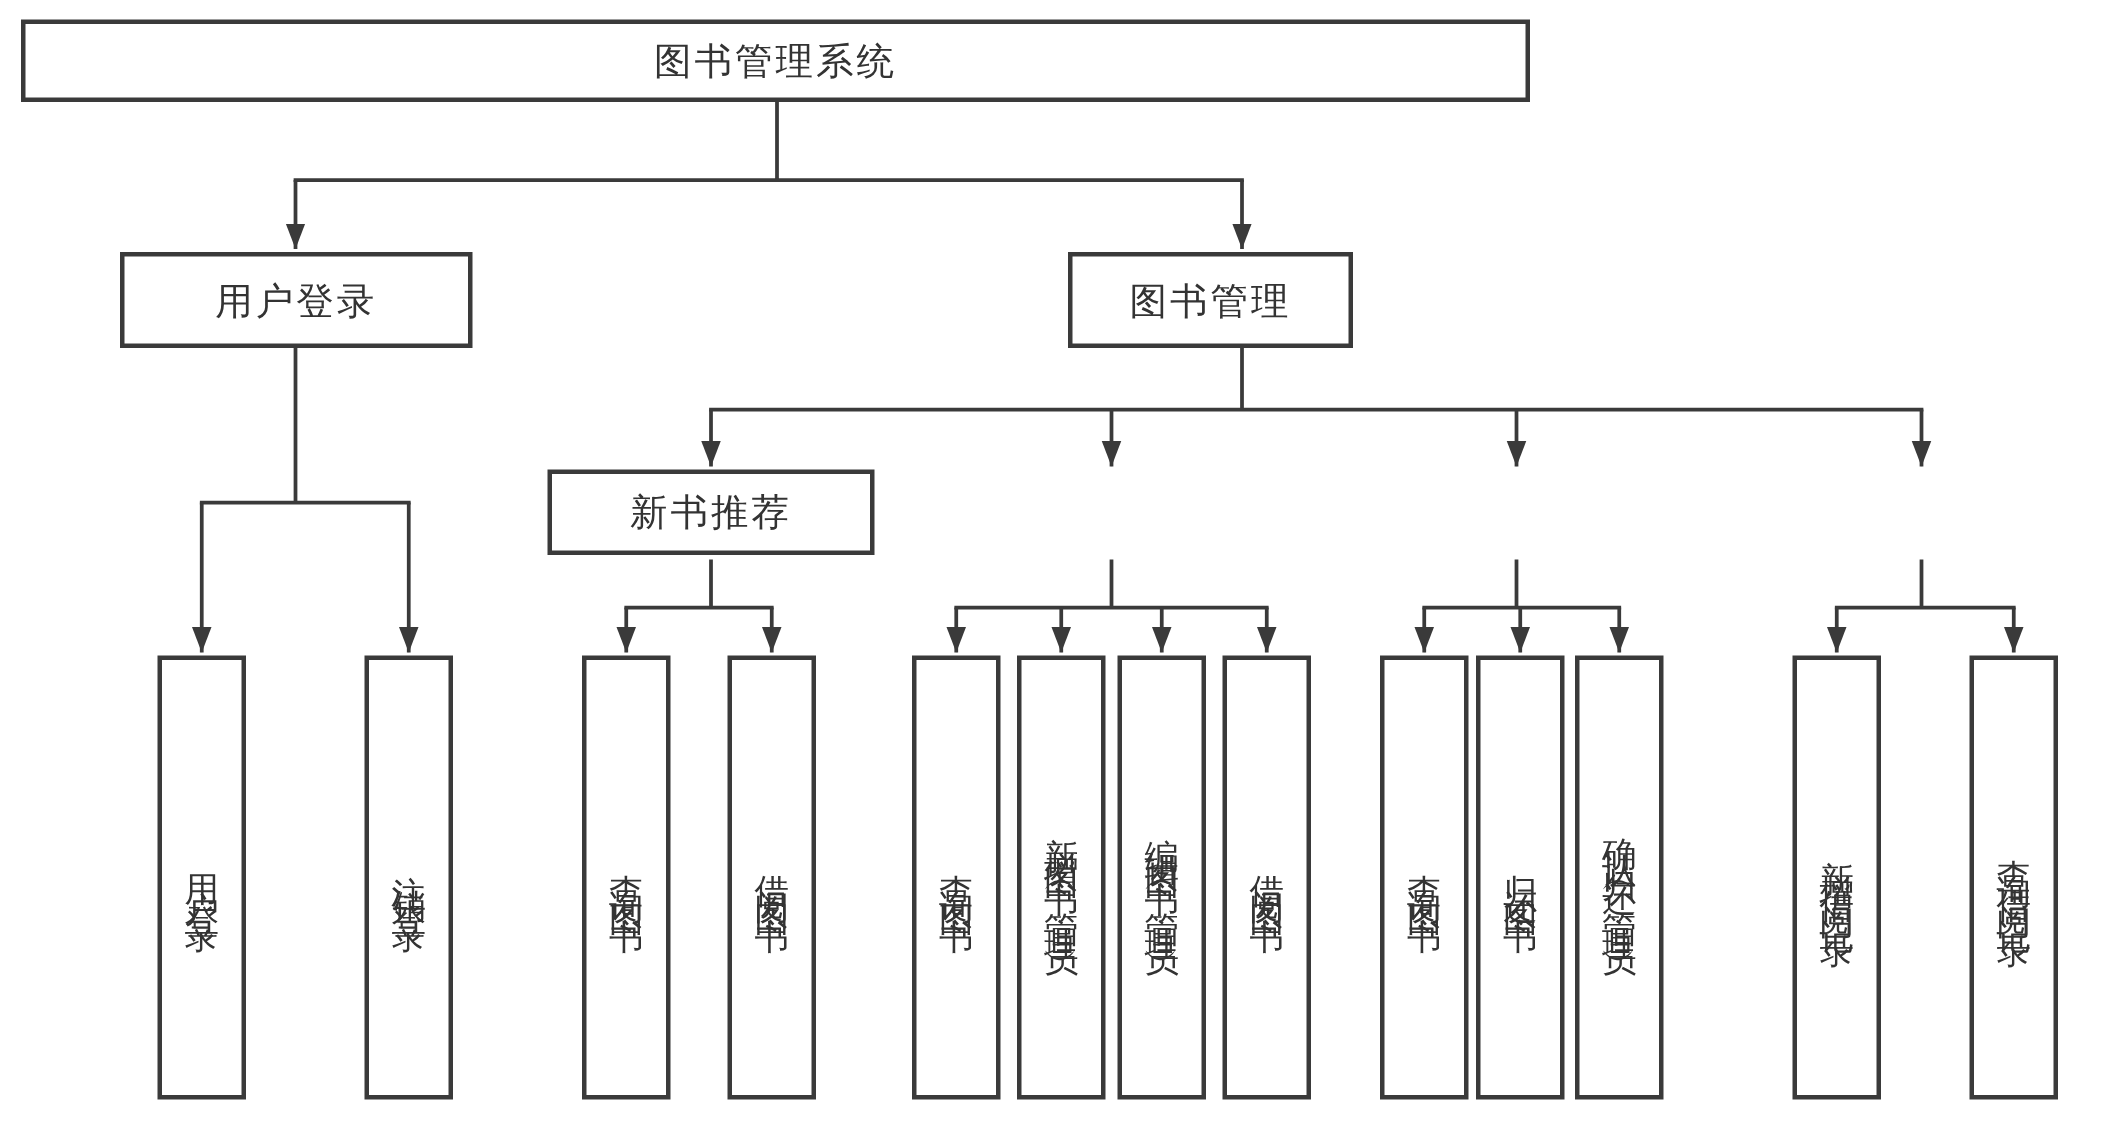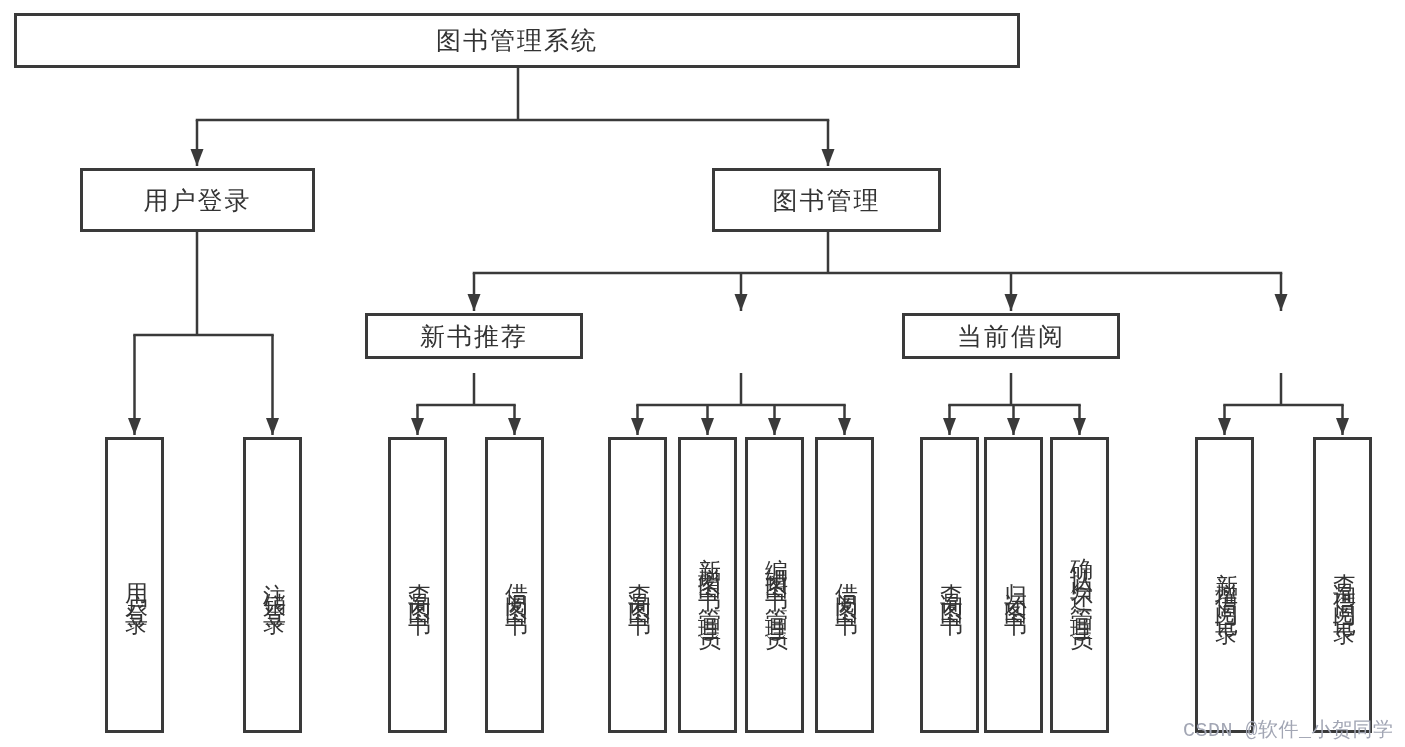--- a/index.html
+++ b/index.html
@@ -6,21 +6,21 @@
     --line:#3a3a3a;
     --text:#333333;
     --fill:#ffffff;
     --wm:#a2a6b4;
   }
   html,body{margin:0;padding:0;background:#ffffff;}
   .stage{
     position:relative;
     width:1405px;height:747px;
     background:var(--fill);
-    font-family:Liberation Mono, monospace;
+    font-family:Liberation Sans, sans-serif;
     overflow:hidden;
     text-align:right;
   }
   .wires{position:absolute;left:0;top:0;z-index:1;}
   .wires path,.wires line{stroke:var(--line);stroke-width:2.5;fill:none;}
   #arw path{fill:var(--line);stroke:none;}
   .node{
     position:absolute;
     box-sizing:border-box;
     background:var(--fill);
@@ -33,22 +33,22 @@
   .v-node{font-size:23px;}
   .v-node .vtext{
     writing-mode:vertical-rl;
     text-orientation:mixed;
     letter-spacing:10px;
     line-height:1;
   }
   
   .n-root{left:14px;top:13px;width:1006px;height:55px;}
   .n-userlogin{left:80px;top:168px;width:235px;height:64px;}
-  .n-bookmgmt{left:712px;top:168px;width:229px;height:64px;}
-  .n-sec{top:313px;width:218px;height:46px;}
+  .n-bookmgmt{left:712px;top:168px;width:190px;height:64px;}
+  .n-sec{top:313px;width:218px;height:57px;}
   .n-sec1{left:365px;} .n-sec2{left:632px;} .n-sec3{left:902px;} .n-sec4{left:1172px;}
   .n-leaf{top:437px;width:59px;height:296px;}
   .l1{left:105px;}  .l2{left:243px;}
   .l3{left:388px;}  .l4{left:485px;}
   .l5{left:608px;}  .l6{left:678px;}  .l7{left:745px;}  .l8{left:815px;}
   .l9{left:920px;}  .l10{left:984px;} .l11{left:1050px;}
   .l12{left:1195px;}.l13{left:1313px;}
   .watermark{
     position:absolute;left:1183px;top:716px;
     font-size:20px;color:var(--wm);
@@ -118,23 +118,20 @@
   <div class="node h-node n-userlogin">
     <span>用户登录</span>
   </div>
   <div class="node h-node n-bookmgmt">
     <span>图书管理</span>
   </div>
 
   <div class="node h-node n-sec n-sec1">
     <span>新书推荐</span>
   </div>
-  <div class="node h-node n-sec n-sec3">
-    <span>当前借阅</span>
-  </div>
 
   <div class="node v-node n-leaf l1">
     <span class="vtext">用户登录</span>
   </div>
   <div class="node v-node n-leaf l2">
     <span class="vtext">注销登录</span>
   </div>
 
   <div class="node v-node n-leaf l3">
     <span class="vtext">查询图书</span>
@@ -166,14 +163,13 @@
     <span class="vtext">确认归还（管理员）</span>
   </div>
 
   <div class="node v-node n-leaf l12">
     <span class="vtext">新增借阅记录</span>
   </div>
   <div class="node v-node n-leaf l13">
     <span class="vtext">查询借阅记录</span>
   </div>
 
-  <div class="watermark">CSDN @软件_小贺同学</div>
 </div>
 
 </body></html>

